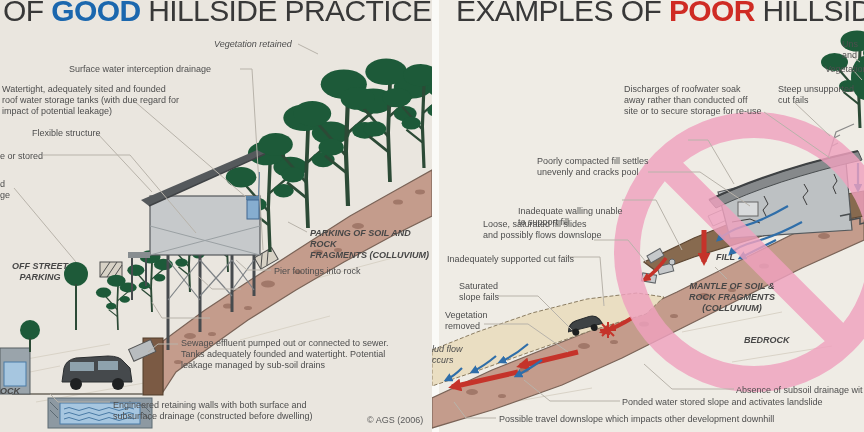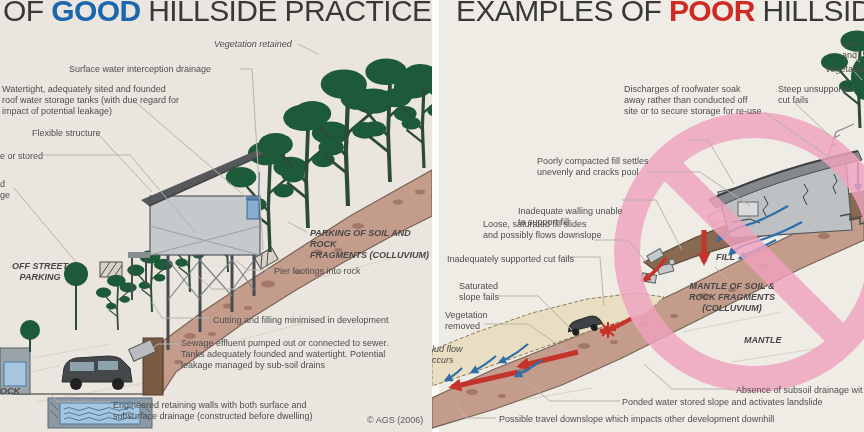--- a/index.html
+++ b/index.html
@@ -196,21 +196,20 @@
 impact of potential leakage)</div>
         <div class="lbl" style="left: 32px; top: 128px;">Flexible structure</div>
         <div class="lbl" style="left: 0px; top: 151px;">e or stored</div>
         <div class="lbl" style="left: 0px; top: 179px;">d
 ge</div>
         <div class="lbl bi ctr" style="left: 12px; top: 261px; width: 56px;">OFF STREET
 PARKING</div>
         <div class="lbl bi" style="left: 310px; top: 228px;">PARKING OF SOIL AND ROCK
 FRAGMENTS (COLLUVIUM)</div>
         <div class="lbl" style="left: 274px; top: 266px;">Pier footings into rock</div>
-        <div class="lbl" style="left: 213px; top: 315px;">Cutting and filling minimised in development</div>
         <div class="lbl" style="left: 181px; top: 338px;">Sewage effluent pumped out or connected to sewer.
 Tanks adequately founded and watertight.  Potential
 leakage managed by sub-soil drains</div>
         <div class="lbl" style="left: 113px; top: 400px;">Engineered retaining walls with both surface and
 subsurface drainage (constructed before dwelling)</div>
         <div class="lbl bi" style="left: 0px; top: 386px; text-align: center;">OCK</div>
         <div class="lbl credit" style="left: 367px; top: 415px;">© AGS (2006)</div>
       </div>
   </section>
 
@@ -358,19 +357,19 @@
         <div class="lbl" style="left: 27px; top: 281px;">Saturated
 slope fails</div>
         <div class="lbl" style="left: 13px; top: 310px;">Vegetation
 removed</div>
         <div class="lbl i" style="left: 0px; top: 344px;">lud flow
 ccurs</div>
         <div class="lbl bi" style="left: 284px; top: 252px;">FILL</div>
         <div class="lbl bi ctr" style="left: 254px; top: 281px; width: 92px;">MANTLE OF SOIL &amp;
 ROCK FRAGMENTS
 (COLLUVIUM)</div>
-        <div class="lbl bi" style="left: 312px; top: 335px;">MANTLE</div>
+        <div class="lbl bi" style="left: 312px; top: 335px;">BEDROCK</div>
         <div class="lbl" style="left: 304px; top: 385px;">Absence of subsoil drainage wit</div>
         <div class="lbl" style="left: 190px; top: 397px;">Ponded water stored slope and activates landslide</div>
         <div class="lbl" style="left: 67px; top: 414px;">Possible travel downslope which impacts other development downhill</div>
       </div>
   </section>
 </div>
 
 </body></html>

